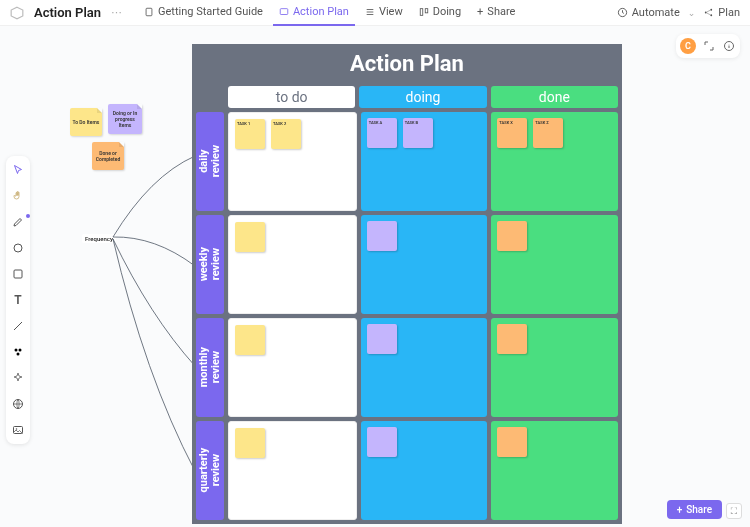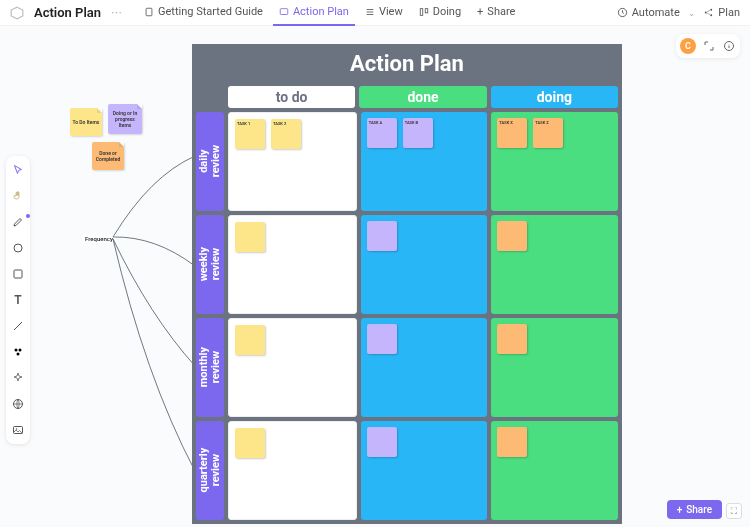--- a/index.html
+++ b/index.html
@@ -33,21 +33,21 @@
 .sticky .fold { position:absolute; top:0; right:0; width:0; height:0; border-left:5px solid rgba(0,0,0,.08); border-top:5px solid #fafbfc; }
 .lbl { position:absolute; font-size:6px; color:#222; background:#fff; padding:1px 3px; border-radius:2px; font-weight:500; }
 
 
 svg.conn { position:absolute; top:0; left:0; pointer-events:none; }
 
 
 .board { position:absolute; left:192px; top:18px; width:430px; background:#6b7280; padding:0; }
 .boardtitle { height:38px; display:flex; align-items:center; justify-content:center; color:#fff; font-size:22px; font-weight:700; }
 .colheaders { display:flex; background:#6b7280; padding:4px 4px 0 36px; gap:4px; }
-.colhead { flex:1; height:22px; border-radius:3px; display:flex; align-items:center; justify-content:center; font-weight:700; font-size:14px; }
+.colhead { flex:1; height:22px; border-radius:3px; display:flex; align-items:center; justify-content:center; font-weight:400; font-size:14px; }
 .colhead.todo { background:#fff; color:#6b7280; }
 .colhead.doing { background:#29b6f6; color:#fff; }
 .colhead.done { background:#4ade80; color:#fff; }
 .rows { padding:4px; display:flex; flex-direction:column; gap:4px; background:#6b7280; }
 .row { display:flex; gap:4px; height:99px; }
 .rowlabel { width:28px; background:#7b68ee; color:#fff; display:flex; align-items:center; justify-content:center; border-radius:3px; }
 .rowlabel span { transform:rotate(-90deg); font-size:11px; font-weight:700; white-space:nowrap; line-height:1.1; text-align:center; }
 .cell { flex:1; border-radius:3px; position:relative; padding:6px; display:flex; gap:6px; }
 .cell.todo { background:#fff; border:1px solid #eee; }
 .cell.doing { background:#29b6f6; }
@@ -220,22 +220,22 @@
     <path d="M113 211 Q150 150 195 130" stroke="#4b5563" stroke-width="0.8" fill="none"></path>
     <path d="M113 211 Q155 210 195 240" stroke="#4b5563" stroke-width="0.8" fill="none"></path>
     <path d="M113 213 Q150 290 195 340" stroke="#4b5563" stroke-width="0.8" fill="none"></path>
     <path d="M113 213 Q145 350 195 445" stroke="#4b5563" stroke-width="0.8" fill="none"></path>
   </svg>
 
   <div class="board">
     <div class="boardtitle">Action Plan</div>
     <div class="colheaders">
       <div class="colhead todo">to do</div>
+      <div class="colhead doing">doing</div>
       <div class="colhead done">done</div>
-      <div class="colhead doing">doing</div>
     </div>
     <div class="rows" id="rows">
         <div class="row">
           <div class="rowlabel">
             <span>daily<br>review</span>
           </div>
           <div class="cell todo">
             <div class="note y">TASK 1</div>
             <div class="note y">TASK 2</div>
           </div>

